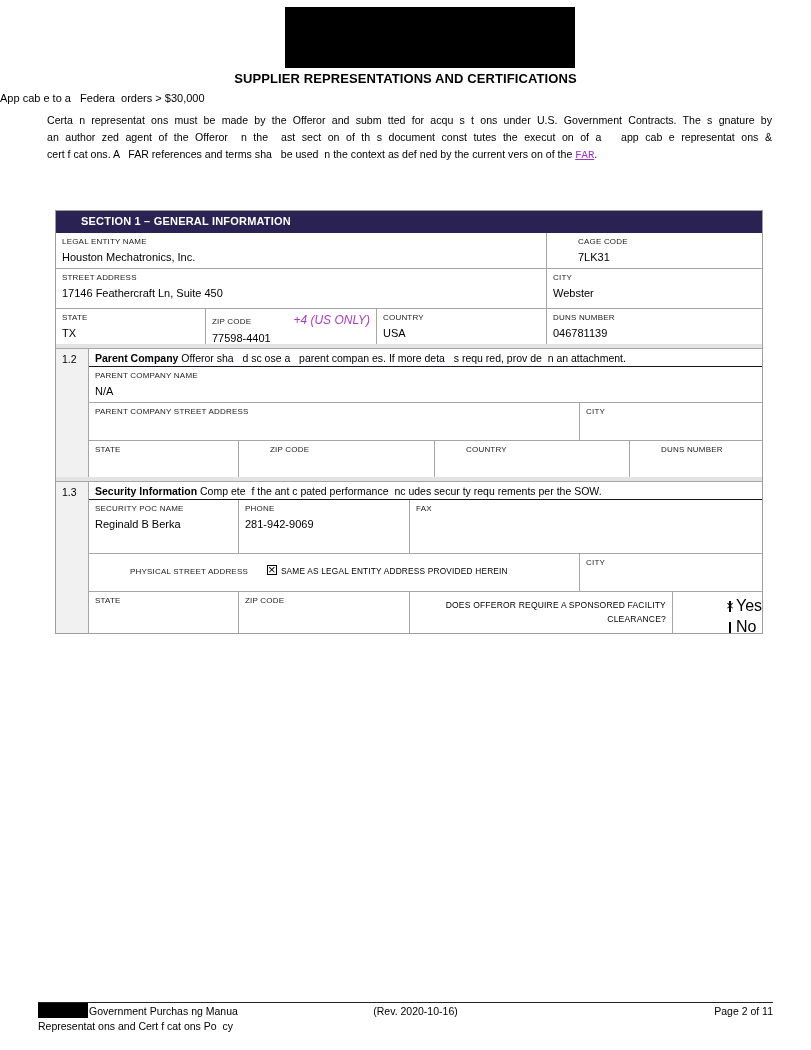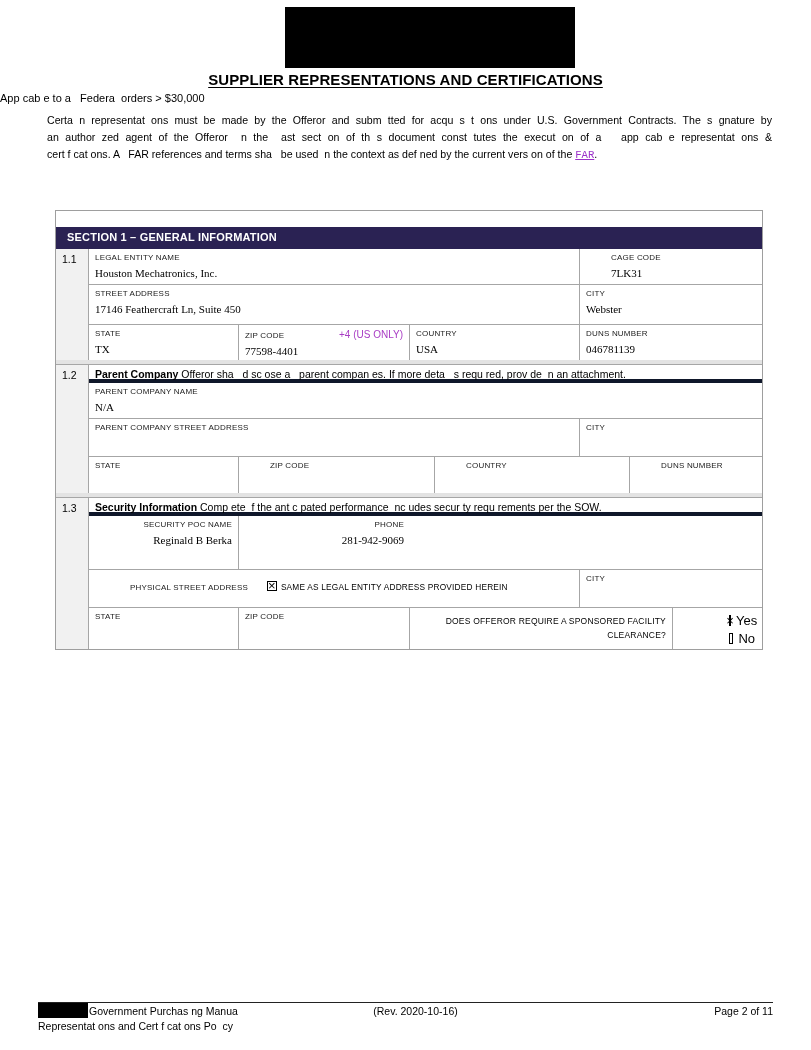--- a/index.html
+++ b/index.html
@@ -5,82 +5,82 @@
   * { margin:0; padding:0; box-sizing:border-box; }
   html,body { background:#fff; }
   body { font-family:"Liberation Sans", sans-serif; color:#000; }
   #page {
     position:relative; width:811px; height:1050px; background:#fff;
     overflow:hidden; margin:0 auto;
   }
   .redact-top { position:absolute; left:285px; top:7px; width:290px; height:61px; background:#000; }
   .doc-title {
     position:absolute; top:71px; left:0; right:0; text-align:center;
-    font-size:15px; font-weight:bold; text-decoration:underline; text-underline-offset:2px;
+    font-size:13px; font-weight:bold; text-underline-offset:2px;
     letter-spacing:0.1px;
   }
   .doc-subtitle {
     position:absolute; top:92px; left:0; right:0; text-align:left; font-size:11px;
     white-space:pre-wrap;
   }
   .intro { position:absolute; top:112px; left:47px; width:725px; font-size:10.6px; }
   .intro .line { line-height:17px; white-space:pre-wrap; }
   .intro .jline { text-align:justify; text-align-last:justify; }
   .intro a { color:#9b30c9; text-decoration:underline;font-family:Liberation Mono, monospace; }
 
   
   .tbl {
     position:absolute; left:55px; top:210px; width:708px;
     border:1px solid #9e9e9e; background:#fff;
   }
   .sec-bar {
     height:22px; background:#2a2253; color:#fff; font-weight:bold; font-size:11px;
-    padding:4px 0 0 11px; letter-spacing:0.2px;margin-top:16px;
+    padding:4px 0 0 25px; letter-spacing:0.2px;
   }
   .gap { height:5px; background:#e3e3e3; border-bottom:1px solid #a6a6a6; }
   .sec { display:flex; }
   .numcol {
     width:33px; background:#f1f1f1; border-right:1px solid #a6a6a6;
     font-size:10.5px; padding:4px 0 0 6px; flex:none;
   }
   .rows { flex:1; min-width:0; }
   .sec-heading {
-    padding:3px 6px 0 6px; height:18px; font-size:10.5px; border-bottom:4px solid #0f172a;
+    padding:3px 6px 0 6px; height:18px; font-size:10.5px; border-bottom:1px solid #0f172a;
   }
   .sec-heading b { font-weight:bold; }
   .sec-heading .pre { white-space:pre-wrap; }
   .row { display:flex; border-bottom:1px solid #a6a6a6; }
   .row:last-child { border-bottom:none; }
   .cell { padding:4px 6px 0 6px; border-right:1px solid #a6a6a6; min-width:0; }
   .cell:last-child { border-right:none; }
   .h36 { height:36px;gap:25px; } .h40 { height:40px; } .h35 { height:35px; }
-  .h38 { height:38px; } .h54 { height:54px;text-align:right; } .h41 { height:41px; }
+  .h38 { height:38px; } .h54 { height:54px; } .h41 { height:41px; }
   .w150 { width:150px; flex:none; } .w171 { width:171px; flex:none; }
   .w170 { width:170px; flex:none; } .w181 { width:181px; flex:none; }
   .w491 { width:491px; flex:none; } .w263 { width:263px; flex:none; }
   .w88  { width:88px;  flex:none; } .wfull { flex:1; }
   .flabel { font-size:8px; letter-spacing:0.2px; color:#1a1a1a; margin-bottom:4px; white-space:nowrap; }
   .labelrow { display:flex; justify-content:space-between; align-items:baseline; margin-bottom:4px; }
   .labelrow .flabel { margin-bottom:0; }
-  .fnote { font-size:10px; color:#a83cc4; white-space:nowrap; }
-  .fvalue { font-size:11px; line-height:1.45;font-family:Liberation Serif, serif; }
+  .fnote { font-size:12px; color:#a83cc4; white-space:nowrap;font-style:italic; }
+  .fvalue { font-size:11px; line-height:1.45; }
   .breakall { word-break:break-all; }
   .inline-label-cell { padding-top:6px;padding-left:41px; }
   .cb {
     display:inline-block; width:10px; height:10px; border:1px solid #000;
     position:relative; vertical-align:-1px; background:#fff;
   }
   .cb.checked::after {
     content:"\00d7"; position:absolute; left:50%; top:50%;
     transform:translate(-50%,-55%); font-size:13px; line-height:1; color:#000;
   }
   .cb-text { font-size:8.3px; letter-spacing:0.2px; margin-left:4px; }
   .q-cell { text-align:right; font-size:8.5px; line-height:1.6; padding-top:7px; letter-spacing:0.2px; }
   .yn-cell { padding-top:5px; padding-left:8px; }
-  .yn-opt { font-size:13px; margin-bottom:3px; display:flex; align-items:center;margin-left:48px; }
+  .yn-opt { font-size:16px; margin-bottom:3px; display:flex; align-items:center;margin-left:48px; }
   .yn-opt .cb { width:11px; height:11px; margin-right:5px; }
 
   
   .footer-rule { position:absolute; left:38px; top:1002px; width:735px; border-top:1.5px solid #222; }
   .footer-left { position:absolute; left:38px; top:1003px; font-size:10.5px; line-height:15px; }
   .redact-sm { display:inline-block; width:50px; height:15px; background:#000; vertical-align:-3px; margin-right:1px; }
   .footer-center { position:absolute; left:0; right:0; top:1005px; text-align:center; font-size:10.5px;padding-left:20px; }
   .footer-right { position:absolute; right:38px; top:1005px; font-size:10.5px; }
   .footer-l2 { white-space:pre-wrap; }
 </style>
@@ -98,21 +98,20 @@
     <div class="line jline">Certa n representat ons must be made by the Offeror and subm tted for acqu s t ons under U.S. Government Contracts. The s gnature by</div>
     <div class="line jline">an author zed agent of the Offeror  n the  ast sect on of th s document const tutes the execut on of a   app cab e representat ons &amp;</div>
     <div class="line"><span style="white-space:pre-wrap;">cert f cat ons. A   FAR references and terms sha   be used  n the context as def ned by the current vers on of the </span><a href="#">FAR</a><span>.</span></div>
   </div>
 
   <div class="tbl">
 
     <div class="sec-bar">SECTION 1 – GENERAL INFORMATION</div>
 
     <div class="sec">
-      <div class="numcol">1.1</div>
       <div class="rows">
         <div class="row h36">
           <div class="cell w491">
             <div class="flabel">LEGAL ENTITY NAME</div>
             <div class="fvalue">Houston Mechatronics, Inc.</div>
           </div>
           <div class="cell w181">
             <div class="flabel">CAGE CODE</div>
             <div class="fvalue">7LK31</div>
           </div>
@@ -201,20 +200,24 @@
       <div class="rows">
         <div class="sec-heading"><b>Security Information</b><span class="pre"> Comp ete  f the ant c pated performance  nc udes secur ty requ rements per the SOW.</span></div>
         <div class="row h54">
           <div class="cell w150">
             <div class="flabel">SECURITY POC NAME</div>
             <div class="fvalue">Reginald B Berka</div>
           </div>
           <div class="cell w171">
             <div class="flabel">PHONE</div>
             <div class="fvalue">281-942-9069</div>
+          </div>
+          <div class="cell w170">
+            <div class="flabel">FAX</div>
+            <div class="fvalue"></div>
           </div>
         </div>
         <div class="row h38">
           <div class="cell w491 inline-label-cell">
             <span class="flabel">PHYSICAL STREET ADDRESS</span>
             <span style="display:inline-block; width:10px;"></span>
             <span class="cb checked"></span><span class="cb-text">SAME AS LEGAL ENTITY ADDRESS PROVIDED HEREIN</span>
           </div>
           <div class="cell w181">
             <div class="flabel">CITY</div>

